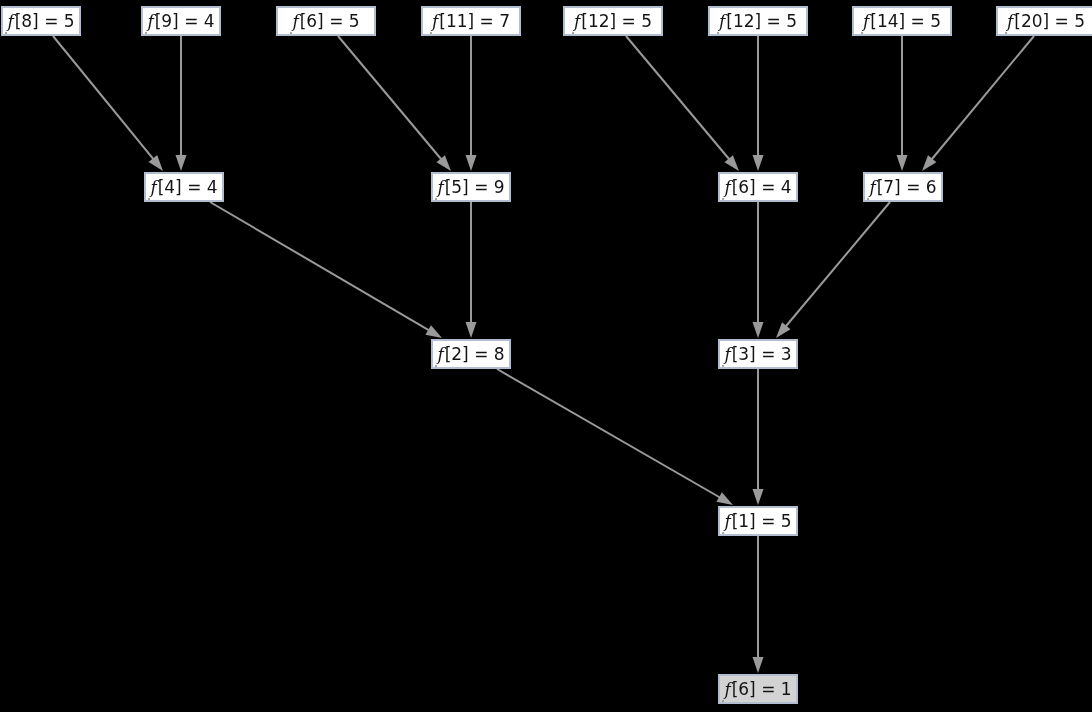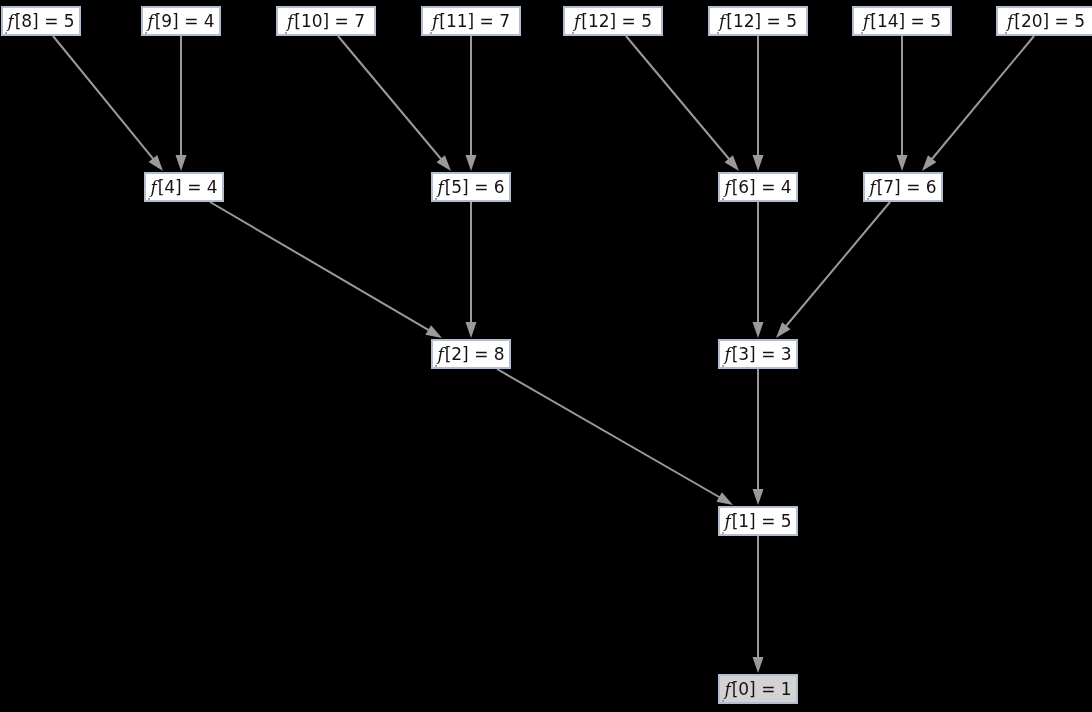--- a/index.html
+++ b/index.html
@@ -103,21 +103,21 @@
       <div class="node" style="left: 1px; top: 6px; width: 80px; height: 30px;">
         <span class="var">f</span>
         <span class="rest">[8] = 5</span>
       </div>
       <div class="node" style="left: 141px; top: 6px; width: 80px; height: 30px;">
         <span class="var">f</span>
         <span class="rest">[9] = 4</span>
       </div>
       <div class="node" style="left: 276px; top: 6px; width: 100px; height: 30px;">
         <span class="var">f</span>
-        <span class="rest">[10] = 7</span>
+        <span class="rest">[6] = 5</span>
       </div>
       <div class="node" style="left: 421px; top: 6px; width: 100px; height: 30px;">
         <span class="var">f</span>
         <span class="rest">[11] = 7</span>
       </div>
       <div class="node" style="left: 563px; top: 6px; width: 100px; height: 30px;">
         <span class="var">f</span>
         <span class="rest">[12] = 5</span>
       </div>
       <div class="node" style="left: 708px; top: 6px; width: 100px; height: 30px;">
@@ -131,21 +131,21 @@
       <div class="node" style="left: 996px; top: 6px; width: 100px; height: 30px;">
         <span class="var">f</span>
         <span class="rest">[20] = 5</span>
       </div>
       <div class="node" style="left: 144px; top: 172px; width: 80px; height: 30px;">
         <span class="var">f</span>
         <span class="rest">[4] = 4</span>
       </div>
       <div class="node" style="left: 431px; top: 172px; width: 80px; height: 30px;">
         <span class="var">f</span>
-        <span class="rest">[5] = 6</span>
+        <span class="rest">[5] = 9</span>
       </div>
       <div class="node" style="left: 718px; top: 172px; width: 80px; height: 30px;">
         <span class="var">f</span>
         <span class="rest">[6] = 4</span>
       </div>
       <div class="node" style="left: 863px; top: 172px; width: 80px; height: 30px;">
         <span class="var">f</span>
         <span class="rest">[7] = 6</span>
       </div>
       <div class="node" style="left: 431px; top: 339px; width: 80px; height: 30px;">
@@ -155,16 +155,16 @@
       <div class="node" style="left: 718px; top: 339px; width: 80px; height: 30px;">
         <span class="var">f</span>
         <span class="rest">[3] = 3</span>
       </div>
       <div class="node" style="left: 718px; top: 506px; width: 80px; height: 30px;">
         <span class="var">f</span>
         <span class="rest">[1] = 5</span>
       </div>
       <div class="node root" style="left: 718px; top: 674px; width: 80px; height: 30px;">
         <span class="var">f</span>
-        <span class="rest">[0] = 1</span>
+        <span class="rest">[6] = 1</span>
       </div>
     </div>
 </div>
 
 </body></html>

